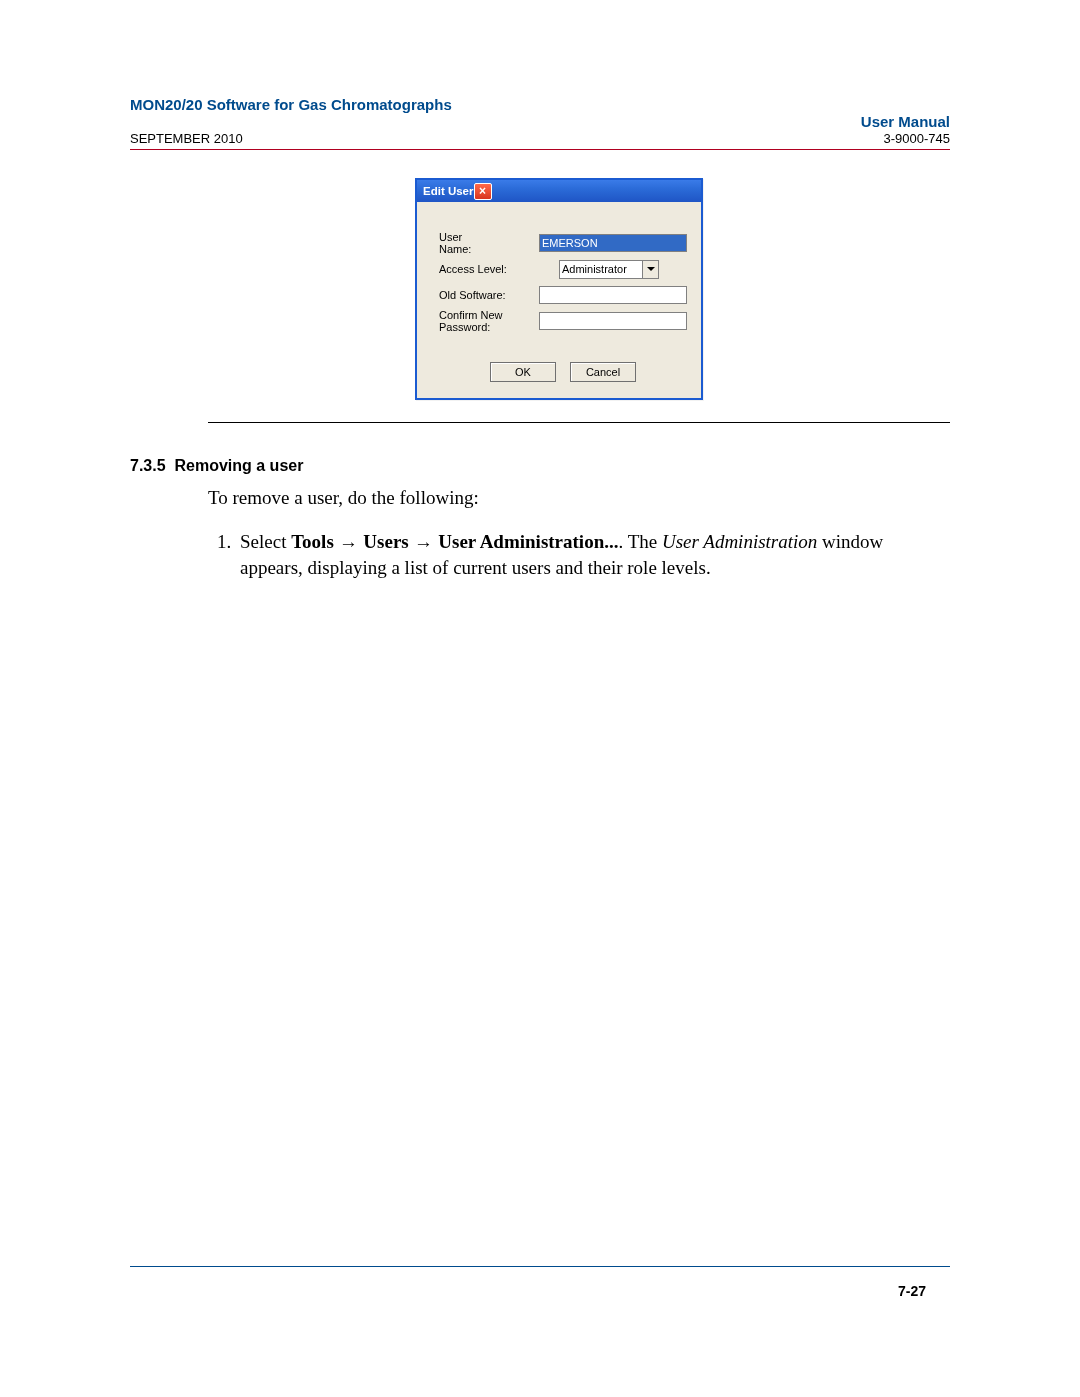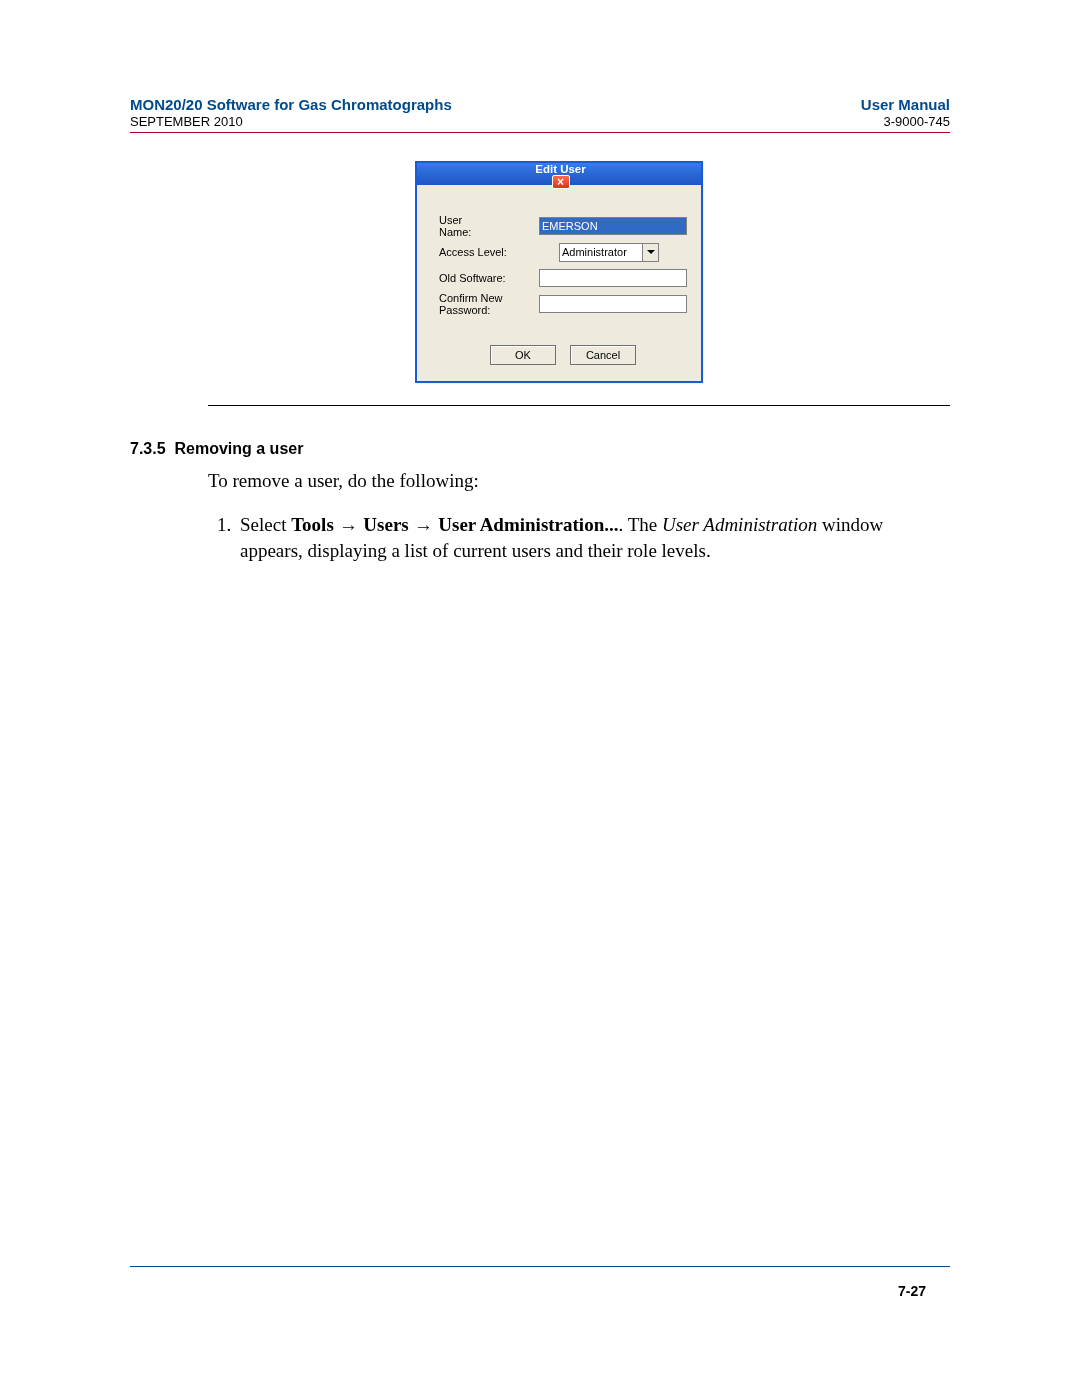--- a/index.html
+++ b/index.html
@@ -13,20 +13,21 @@
     height: 1397px;
     position: relative;
     background: #fff;
     box-sizing: border-box;
     padding: 96px 130px 60px 130px;
   }
   .header-row {
     display: flex;
     justify-content: space-between;
     font-family: "Segoe UI", Arial, sans-serif;
+    flex-direction: column;
   }
   .header-title {
     color: #004b8d;
     font-weight: 700;
     font-size: 15px;
   }
   .header-manual {
     color: #004b8d;
     font-weight: 700;
     font-size: 15px;
@@ -75,23 +76,21 @@
     font-family: "Tahoma", Arial, sans-serif;
     font-size: 11px;
     color: #000;
     box-shadow: 1px 1px 0 rgba(0,0,0,.05);
   }
   .titlebar {
     height: 22px;
     background: linear-gradient(to bottom, #3a7be8 0%, #2b6bd8 40%, #1f55c5 100%);
     display: flex;
     align-items: center;
-    justify-content: space-between;
     padding: 0 3px 0 6px;
-    flex-direction: column;
   }
   .titlebar-text {
     color: #fff;
     font-weight: 700;
     font-size: 11.5px;
   }
   .close-btn {
     width: 18px;
     height: 17px;
     background: linear-gradient(to bottom, #ff6a4a, #d8341e);

